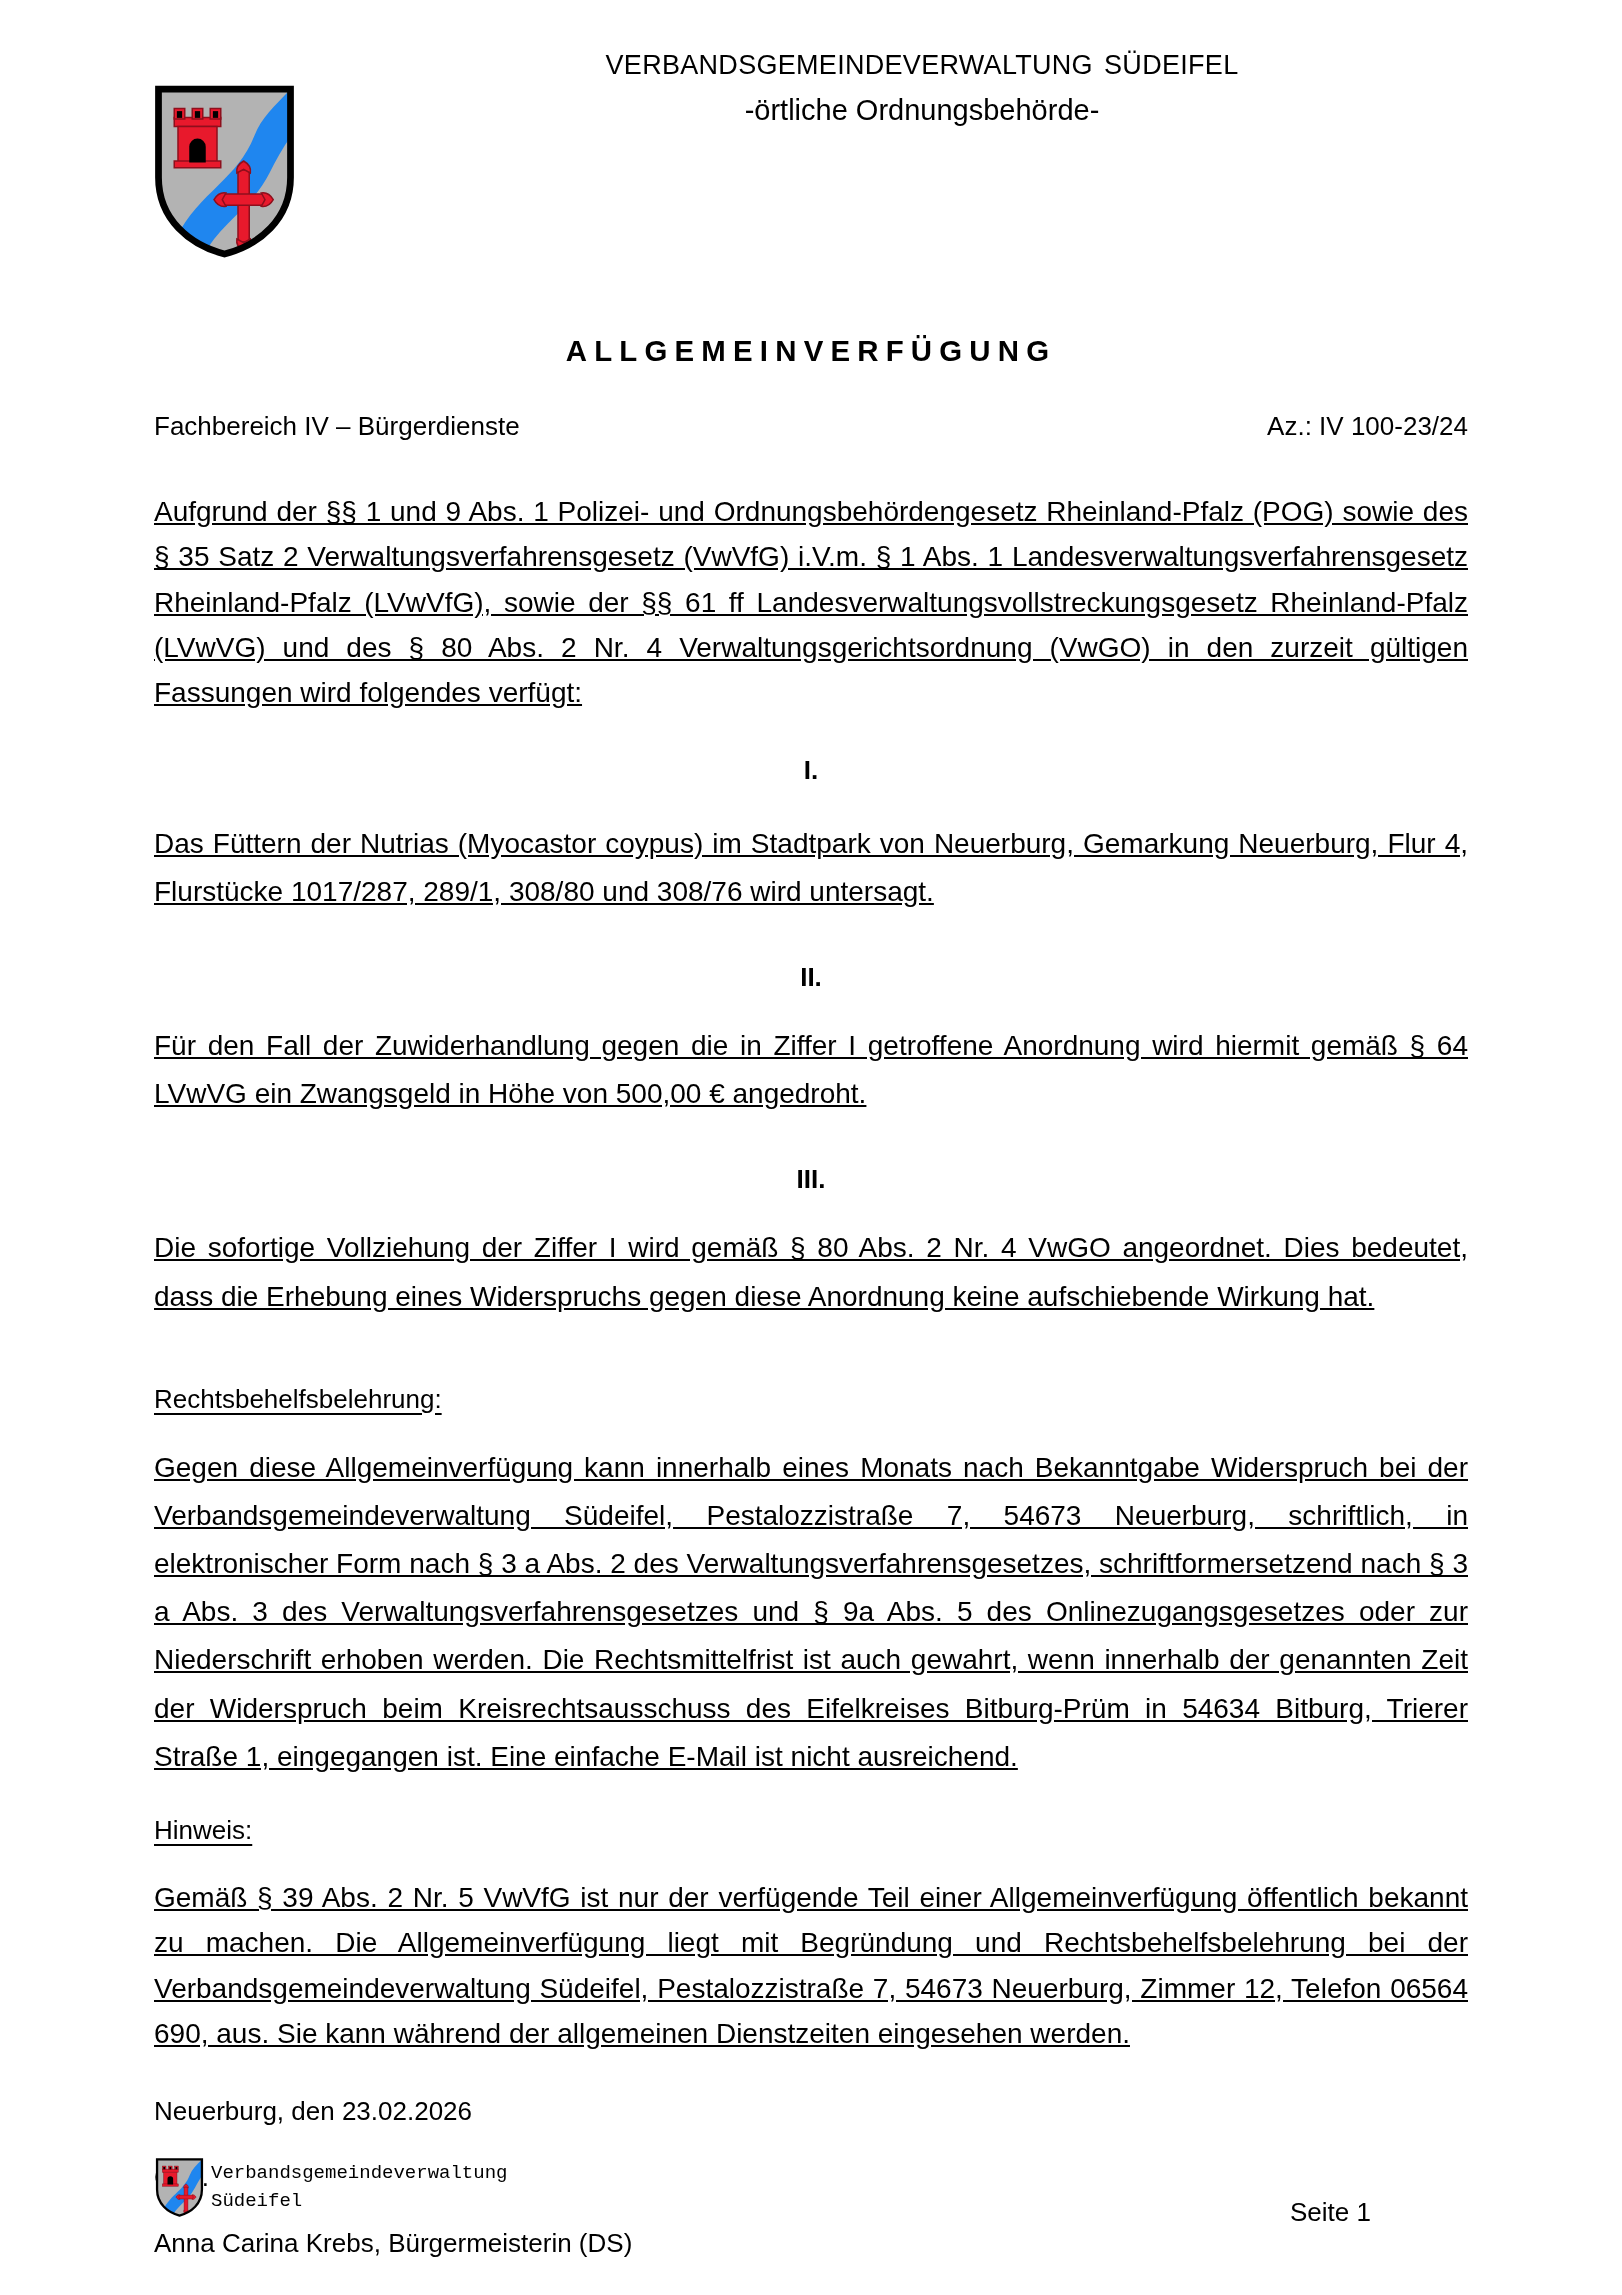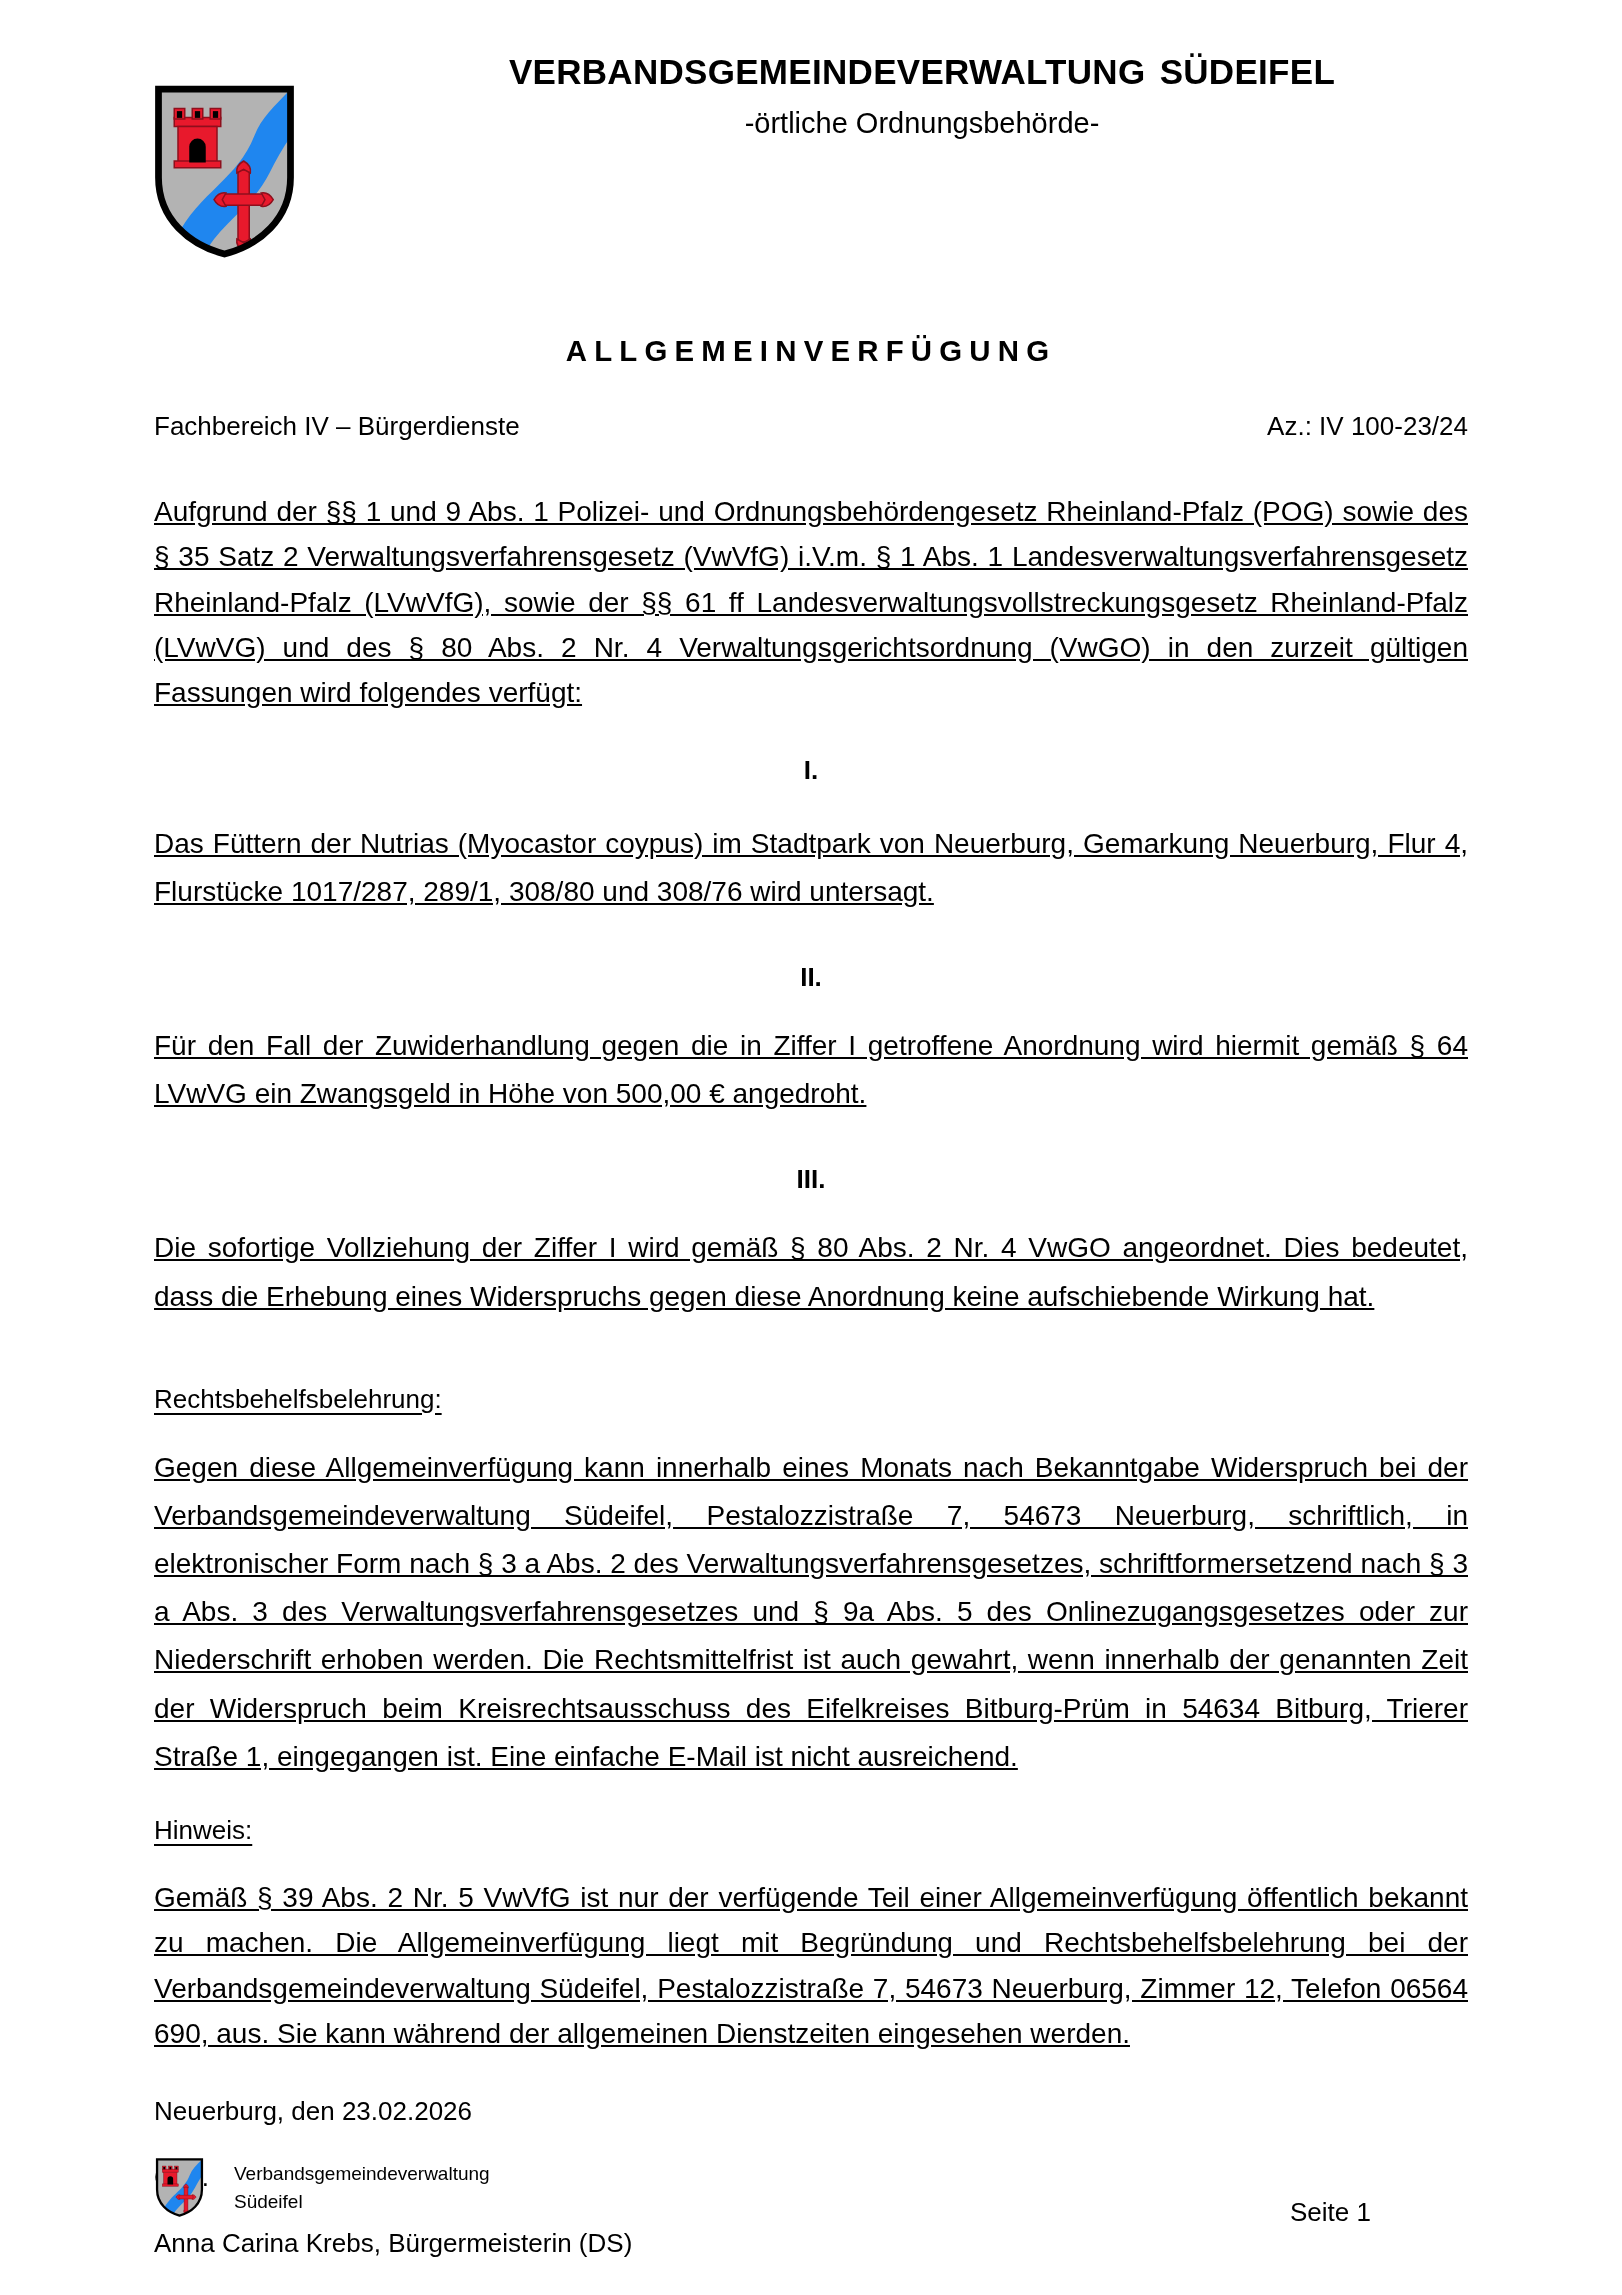--- a/index.html
+++ b/index.html
@@ -38,22 +38,22 @@
     height: 177px;
   }
   .header-text {
     position: absolute;
     left: 366px;
     top: 0;
     width: 1112px;
     text-align: center;
   }
   .org-title {
-    font-size: 50px;
-    font-weight: 700;
+    font-size: 39px;
+    font-weight: 400;
     letter-spacing: 0.3px;
     font-variant: small-caps;
     text-transform: lowercase;
     line-height: 1.12;
     white-space: nowrap;
   }
   .org-subtitle {
     font-size: 29px;
     font-weight: 400;
     margin-top: 10.5px;
@@ -136,21 +136,22 @@
     bottom: 34px;
     width: 1623px;
     height: 105px;
   }
   .footer-brand {
     position: absolute;
     left: 154px;
     top: 0;
     display: flex;
     align-items: center;
-    gap: 29px;
+    gap: 6px;
+    font-family: Liberation Mono, monospace;
   }
   .crest-small {
     width: 51px;
     height: 63px;
     flex: 0 0 auto;
   }
   .footer-brand-text {
     font-size: 19px;
     line-height: 1.45;
   }

